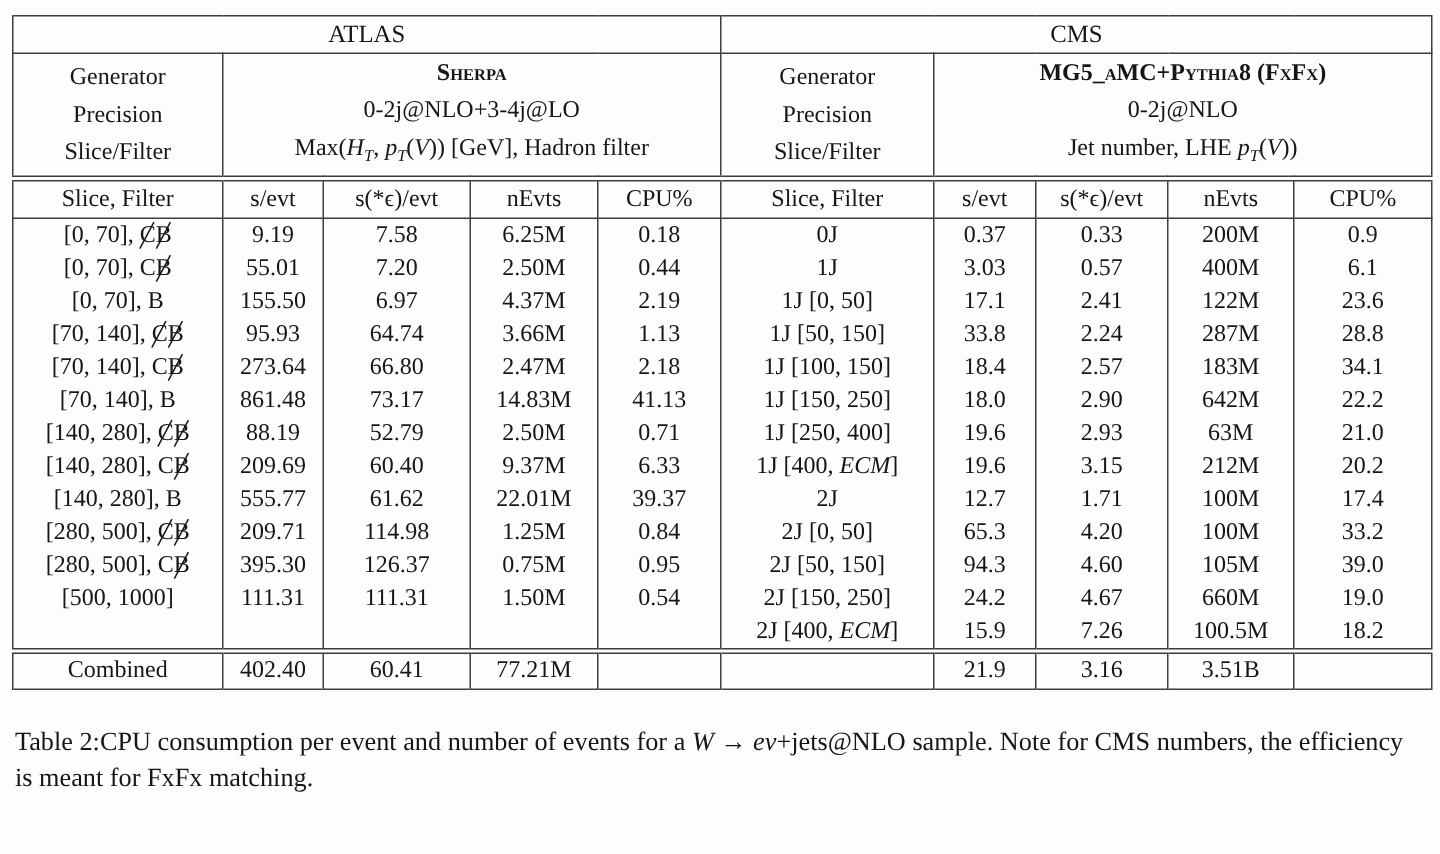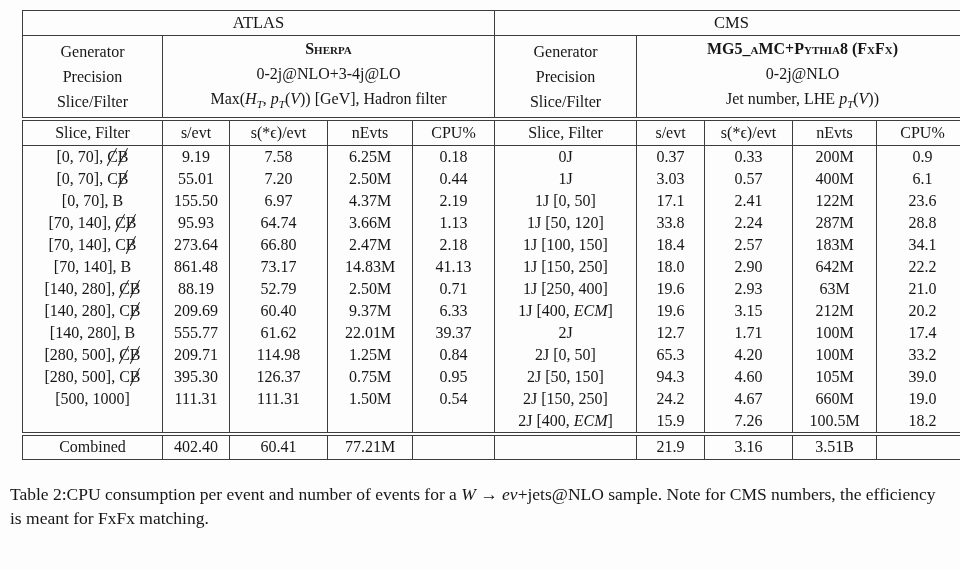--- a/index.html
+++ b/index.html
@@ -4,21 +4,21 @@
 <style>
   * { box-sizing: border-box; }
   html, body { margin: 0; padding: 0; }
   body {
     width: 960px; height: 569px;
     background: #fdfdfd;
     color: #161616;
     font-family: "Liberation Serif", "DejaVu Serif", serif;
     overflow: hidden;
   }
-  .table-wrap { padding: 10px 0 0 22px; }
+  .table-wrap { padding: 10px 0 0 8px; }
   table.paper-table {
     border-collapse: collapse;
     table-layout: fixed;
     width: 946px;
     border: 1px solid #3d3d3d;
   }
   td, th {
     padding: 0 2px;
     text-align: center;
     font-weight: normal;
@@ -146,21 +146,21 @@
           <td class="v">2.41</td>
           <td class="v">122M</td>
           <td class="v">23.6</td>
         </tr>
         <tr>
           <td class="v">[70, 140], <span class="slashed">C</span><span class="slashed">B</span></td>
           <td class="v">95.93</td>
           <td class="v">64.74</td>
           <td class="v">3.66M</td>
           <td class="v">1.13</td>
-          <td class="v">1J [50, 120]</td>
+          <td class="v">1J [50, 150]</td>
           <td class="v">33.8</td>
           <td class="v">2.24</td>
           <td class="v">287M</td>
           <td class="v">28.8</td>
         </tr>
         <tr>
           <td class="v">[70, 140], C<span class="slashed">B</span></td>
           <td class="v">273.64</td>
           <td class="v">66.80</td>
           <td class="v">2.47M</td>

